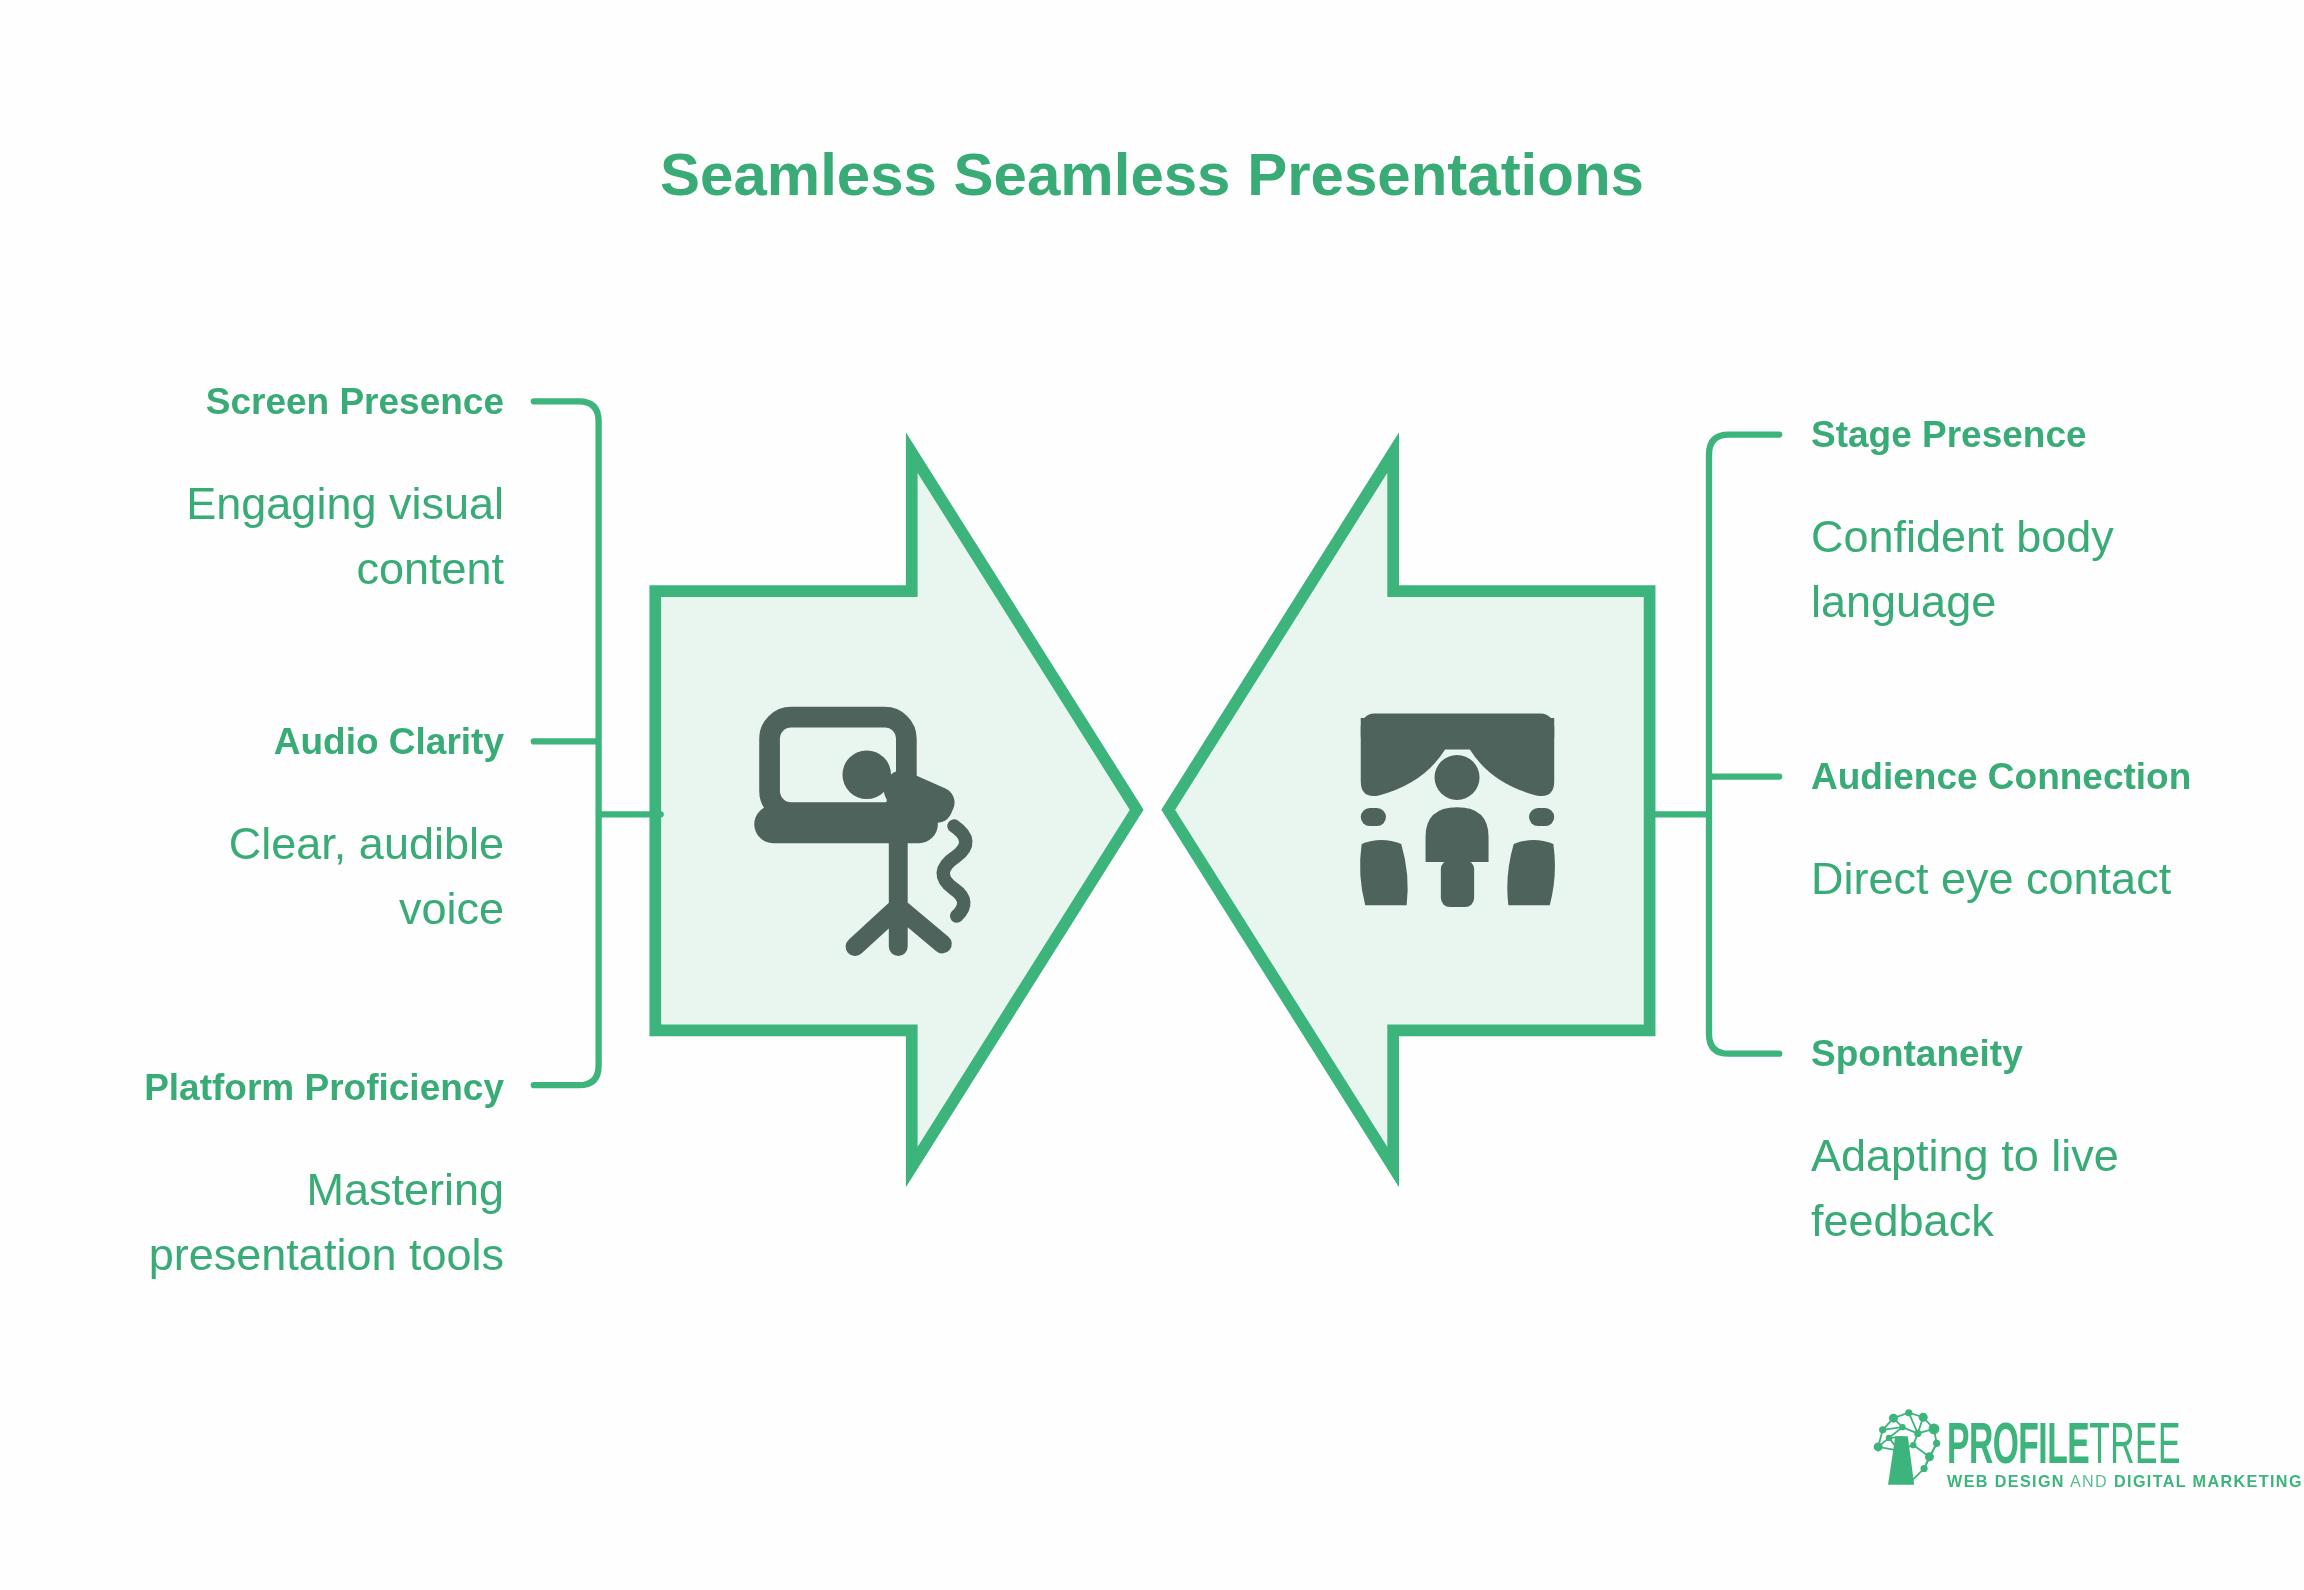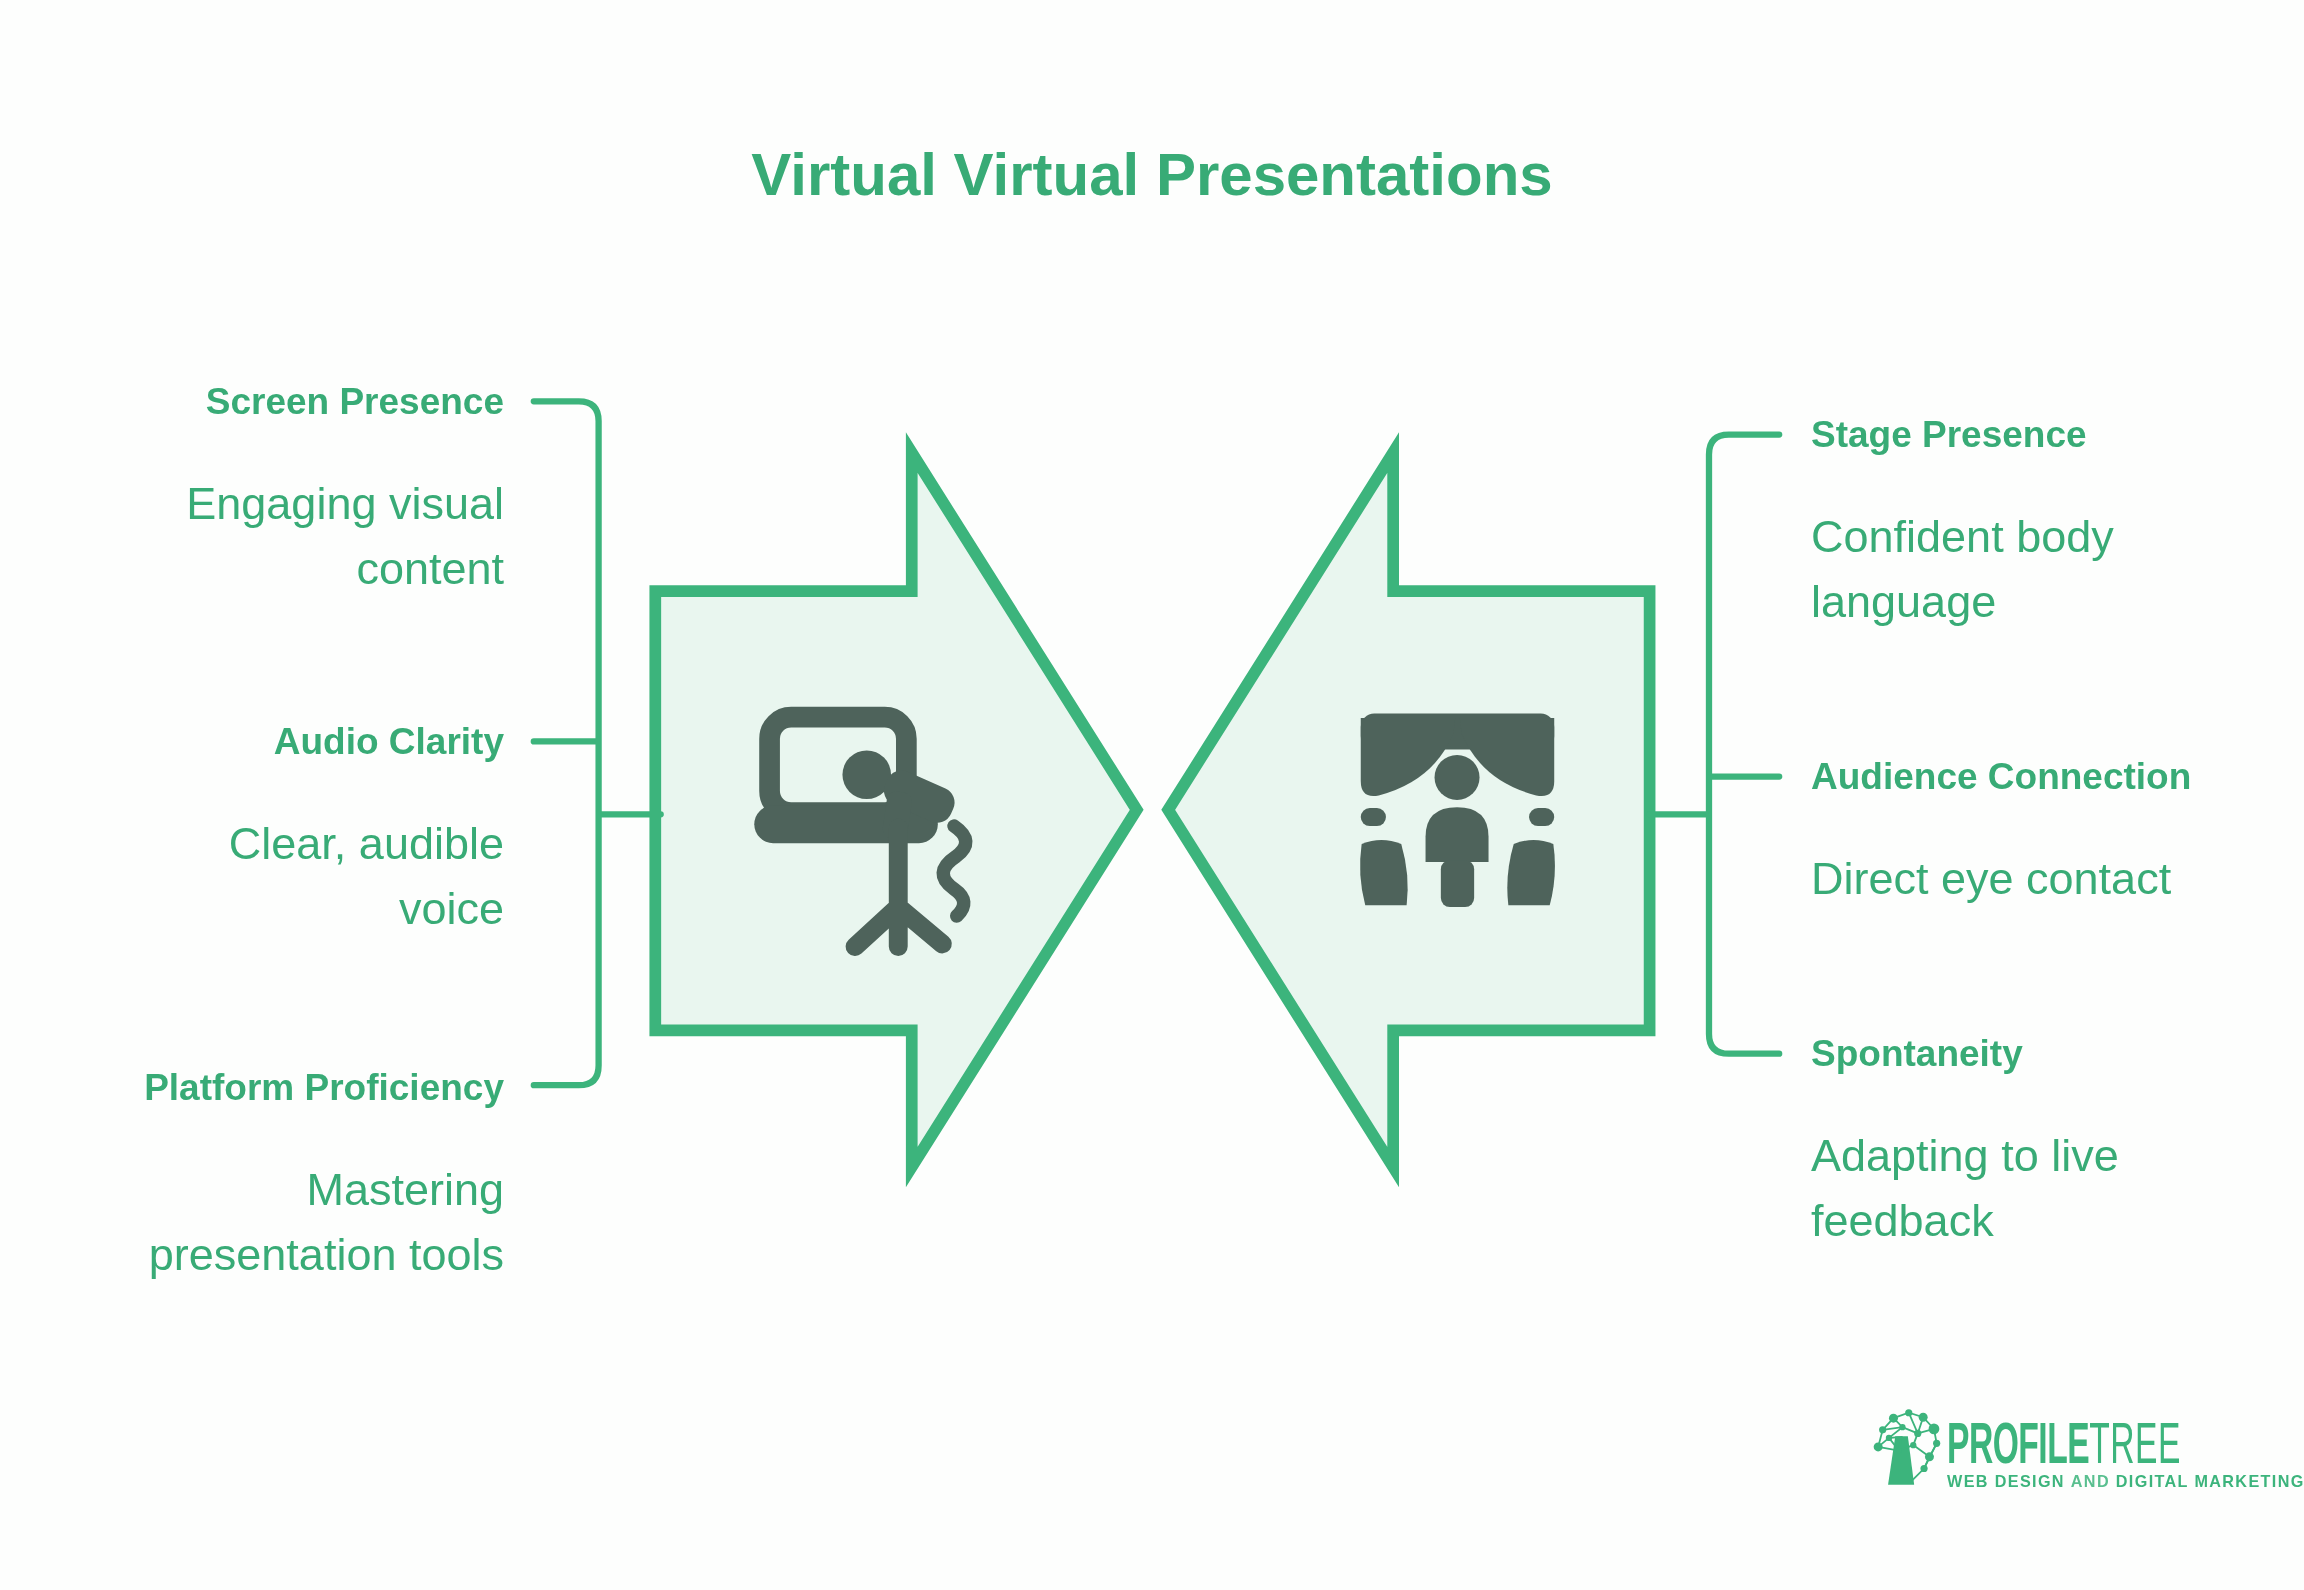--- a/index.html
+++ b/index.html
@@ -62,28 +62,28 @@
     display:block;
     margin-top:7.2px;
     font-size:16.7px;
     line-height:18px;
     letter-spacing:1.4px;
     white-space:nowrap;
     transform:scaleX(0.97);
     transform-origin:left top;
   }
   .tag-bold{font-weight:700;}
-  .tag-light{font-weight:700;opacity:0.85;}
+  .tag-light{font-weight:400;opacity:0.85;}
 </style>
 </head>
 <body>
 
 <div class="canvas">
 
-  <div class="title">Virtual Virtual Presentations</div>
+  <div class="title">Seamless Seamless Presentations</div>
 
   <svg class="layer" width="2304" height="1590" viewBox="0 0 2560 1767">
 
     <polygon points="728,657 1013,657 1013,503 1263,900 1013,1297 1013,1145 728,1145" fill="var(--fill)" stroke="var(--green)" stroke-width="13" stroke-miterlimit="8"></polygon>
 
     <polygon points="1833,657 1548,657 1548,503 1298,900 1548,1297 1548,1145 1833,1145" fill="var(--fill)" stroke="var(--green)" stroke-width="13" stroke-miterlimit="8"></polygon>
 
     <path d="M593 446 H643 Q665 446 665 468 V1184 Q665 1206 643 1206 H593
          M593 824 H665
          M665 905 H734" fill="none" stroke="var(--green)" stroke-width="7" stroke-linecap="round"></path>

